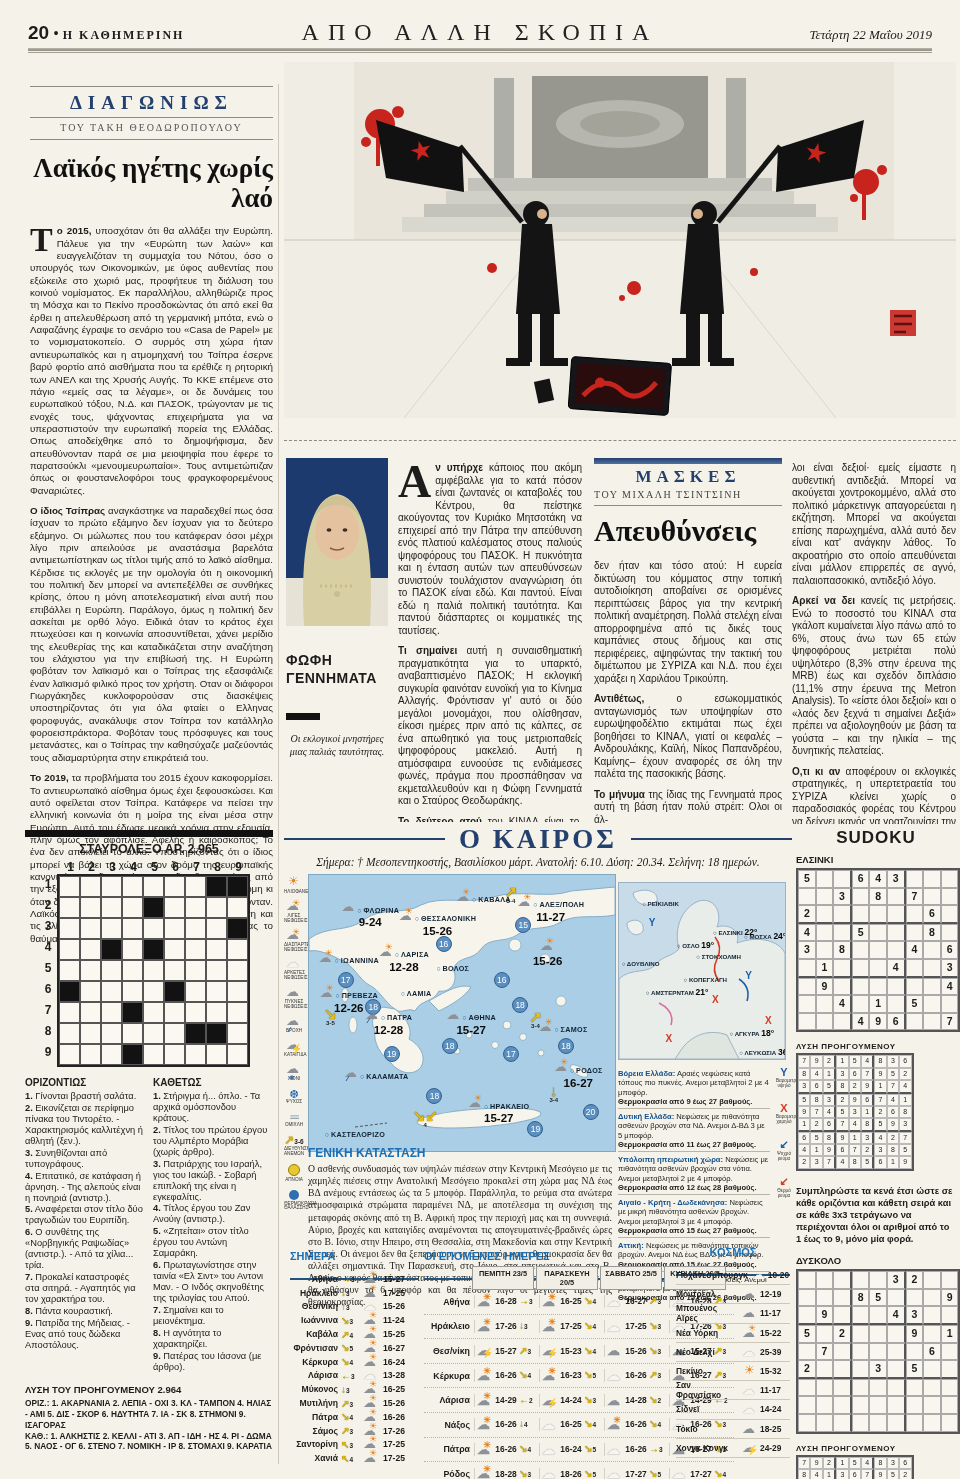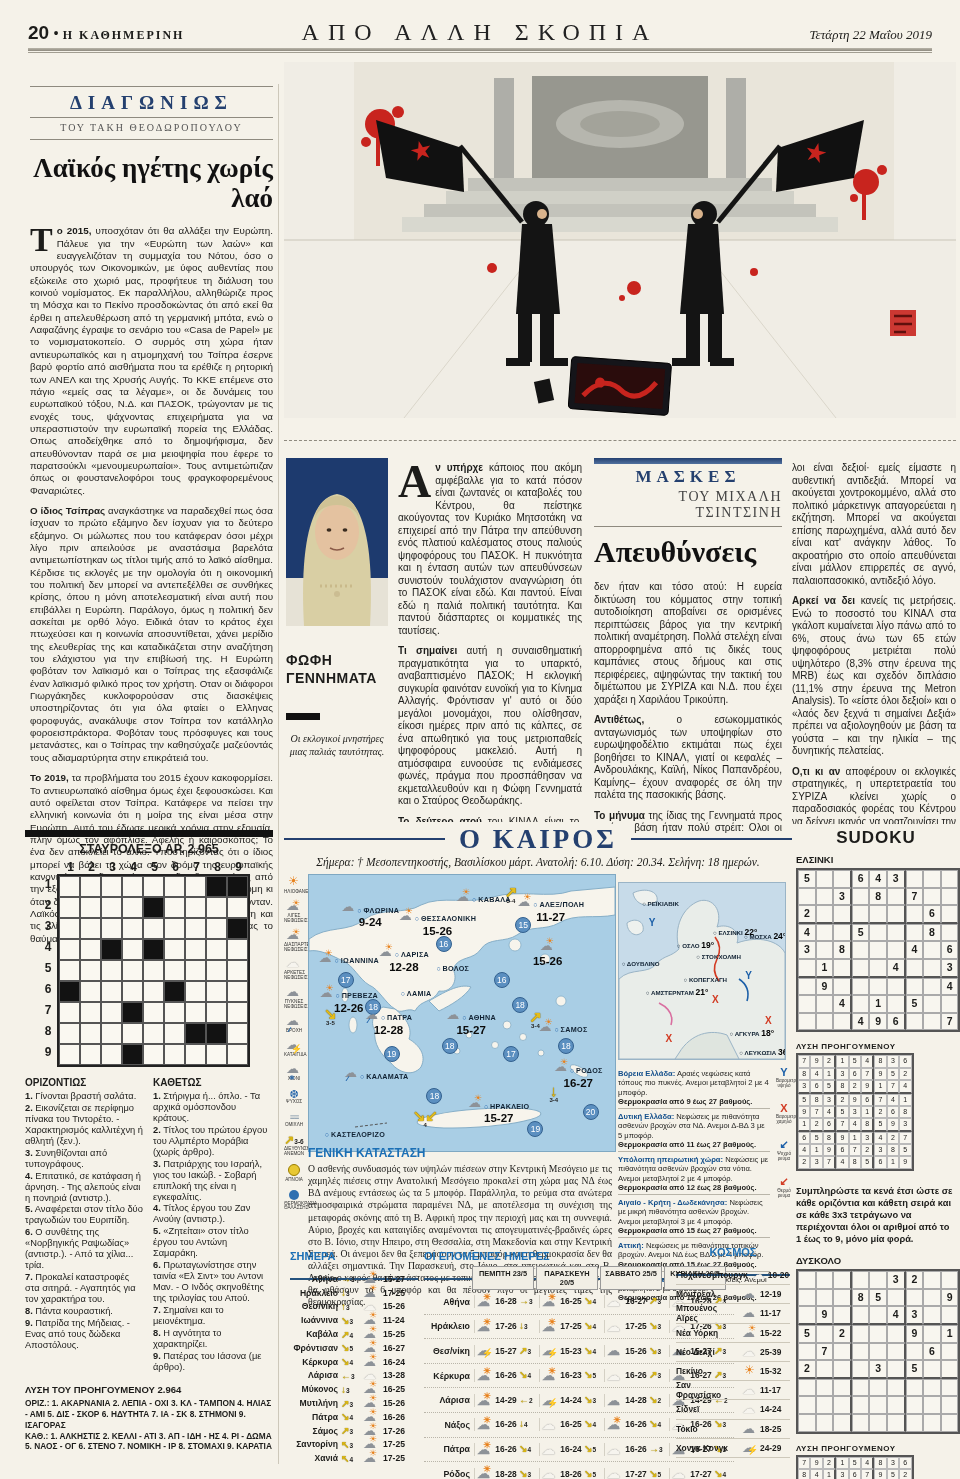--- a/index.html
+++ b/index.html
@@ -46,22 +46,22 @@
   .photo-quote{font-family:"Liberation Serif",serif;font-style:italic;font-size:10px;line-height:1.3;text-align:center;}
   .colB{position:absolute;left:398px;top:462px;width:184px;height:360px;overflow:hidden;}
   .colC{position:absolute;left:594px;top:458px;width:188px;height:366px;}
   .colD{position:absolute;left:792px;top:462px;width:164px;height:362px;overflow:hidden;}
   .colB .artbody, .colC .artbody, .colD .artbody{font-size:10px;line-height:1.25;}
   .dropcapA{float:left;font-family:"Liberation Serif",serif;font-weight:bold;font-size:46px;line-height:38px;
             padding:1px 4px 0 0;}
   .maskes-bar{height:6px;background:linear-gradient(to bottom,#24406f,#51719f);margin-bottom:3px;}
   .maskes-kicker{font-family:"Liberation Serif",serif;color:#24406f;font-size:17px;font-weight:bold;
                  letter-spacing:5px;text-align:center;}
-  .maskes-byline{font-family:"Liberation Serif",serif;color:#444;font-size:14px;letter-spacing:1.5px;
-                 text-align:right;border-bottom:1px solid #8e8a7f;padding:2px 0 5px;margin-bottom:8px;}
+  .maskes-byline{font-family:"Liberation Serif",serif;color:#444;font-size:10px;letter-spacing:1.5px;
+                 text-align:left;border-bottom:1px solid #8e8a7f;padding:2px 0 5px;margin-bottom:8px;}
   .maskes-head{font-family:"Liberation Serif",serif;font-size:30px;margin:4px 0 12px;color:#111;}
   
   .cw{position:absolute;left:25px;top:830px;width:248px;}
   .cw-topbar{height:7px;background:#111;margin-bottom:5px;}
   .cw-title{font-size:12.5px;font-weight:bold;text-align:center;margin-bottom:4px;}
   .cw-wrap{margin-left:14px;}
   .cw-colnums{display:flex;margin-left:21px;}
   .cw-colnums span{width:21px;text-align:center;font-weight:bold;font-size:12px;}
   .cw-rows{display:flex;}
   .cw-rownums span{display:block;height:21px;width:18px;text-align:center;font-weight:bold;font-size:12px;line-height:21px;}

